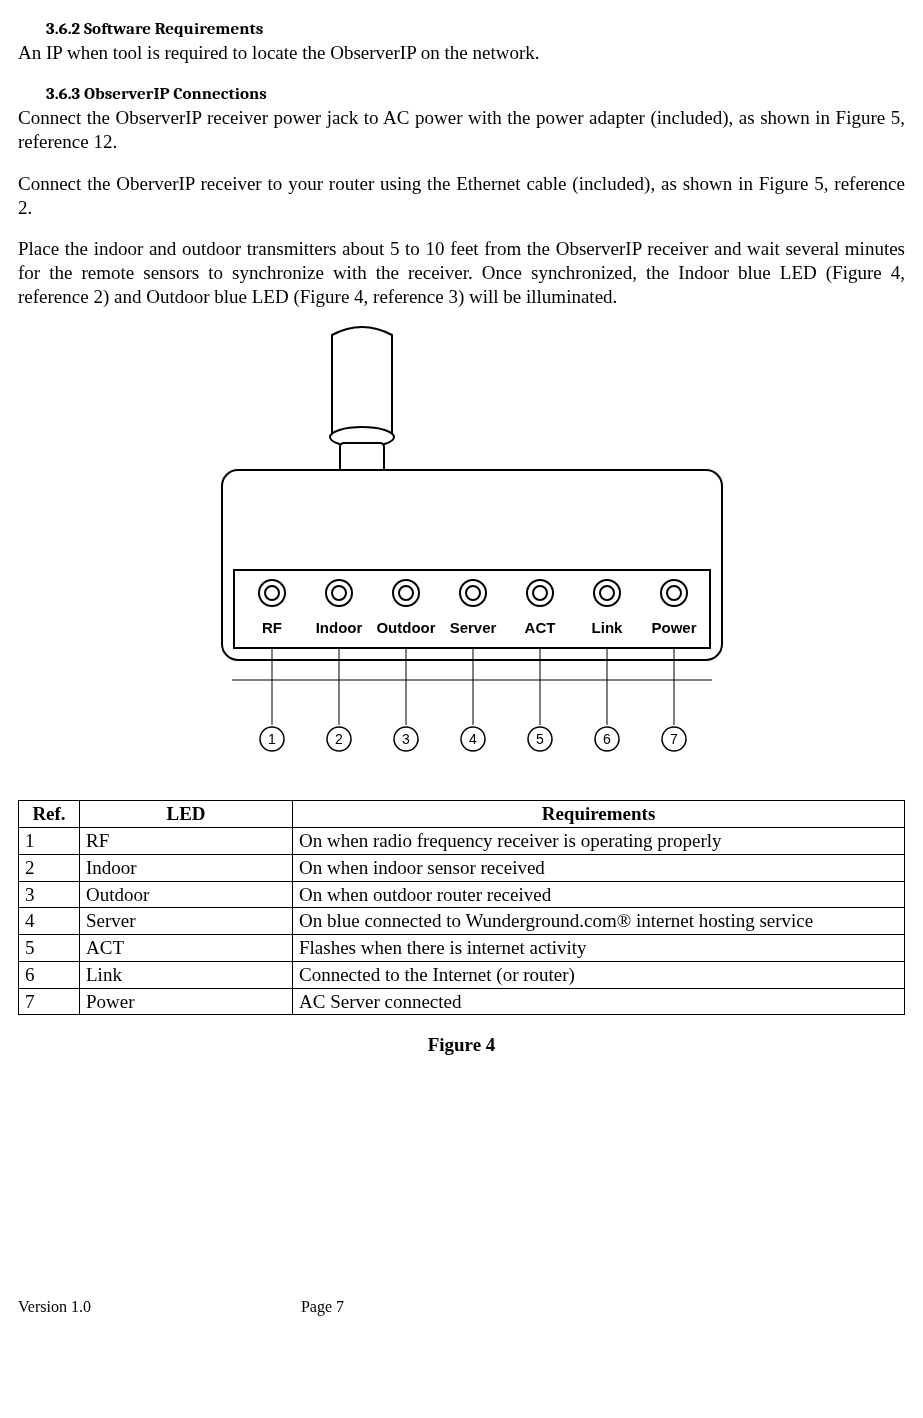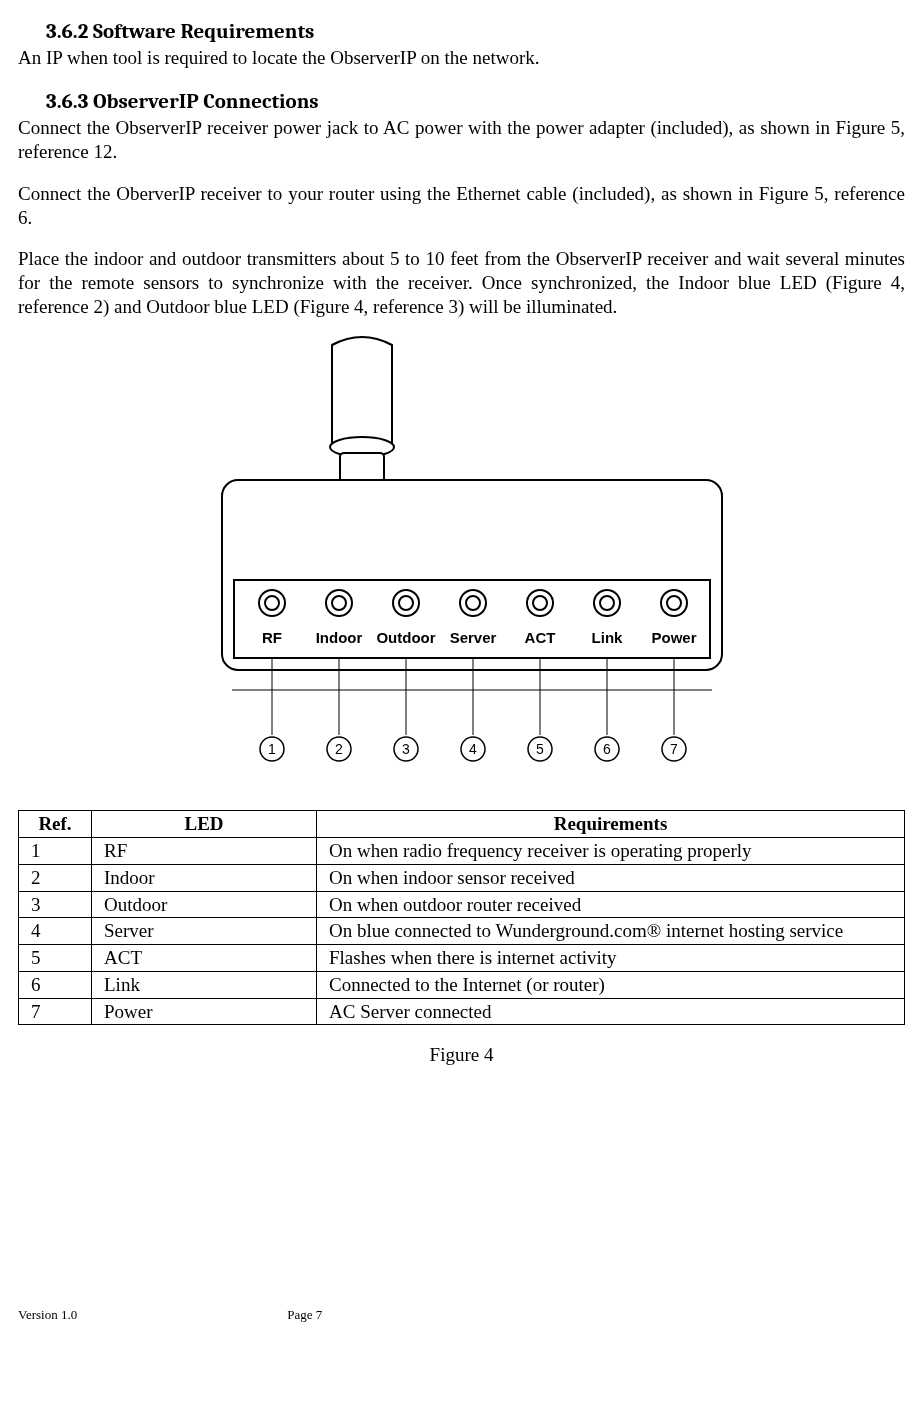--- a/index.html
+++ b/index.html
@@ -9,21 +9,21 @@
     margin: 0;
     padding: 18px 18px 18px 18px;
     width: 923px;
     box-sizing: border-box;
     background: #fff;
     line-height: 1.25;
   }
   h3 {
     font-family: Cambria, "Times New Roman", serif;
     font-weight: bold;
-    font-size: 21px;
+    font-size: 17px;
     margin: 0 0 2px 0;
     padding-left: 28px;
   }
   p {
     margin: 0 0 18px 0;
     text-align: justify;
   }
   p.tight { margin-bottom: 16px; }
   .figure-wrap {
     text-align: center;
@@ -34,51 +34,51 @@
     height: 460px;
   }
   table.led {
     border-collapse: collapse;
     width: 100%;
     margin: 6px 0 18px 0;
     font-size: 19px;
   }
   table.led th, table.led td {
     border: 1px solid #000;
-    padding: 1px 12px;
+    padding: 1px 6px;
     vertical-align: top;
     text-align: left;
   }
   table.led th {
     font-weight: bold;
     text-align: center;
   }
   table.led td.col-ref { width: 48px; }
   table.led td.col-led { width: 200px; }
   table.led td.col-desc-justify { text-align: justify; }
   .fig-caption {
     text-align: center;
-    font-weight: normal;
+    font-weight: bold;
     margin-bottom: 240px;
   }
   .footer {
-    font-size: 13px;
+    font-size: 16px;
     display: flex;
     gap: 210px;
   }
 </style>
 </head>
 <body>
 
 <h3>3.6.2  Software Requirements</h3>
 <p>An IP when tool is required to locate the ObserverIP on the network.</p>
 
 <h3>3.6.3  ObserverIP Connections</h3>
 <p>Connect the ObserverIP receiver power jack to AC power with the power adapter (included), as shown in Figure 5, reference 12.</p>
-<p>Connect the OberverIP receiver to your router using the Ethernet cable (included), as shown in Figure 5, reference 6.</p>
+<p>Connect the OberverIP receiver to your router using the Ethernet cable (included), as shown in Figure 5, reference 2.</p>
 <p class="tight">Place the indoor and outdoor transmitters about 5 to 10 feet from the ObserverIP receiver and wait several minutes for the remote sensors to synchronize with the receiver. Once synchronized, the Indoor blue LED (Figure 4, reference 2) and Outdoor blue LED (Figure 4, reference 3) will be illuminated.</p>
 
 <div class="figure-wrap">
   <svg class="device" viewBox="0 0 600 460" xmlns="http://www.w3.org/2000/svg">
 
     <g stroke="#000" stroke-width="2" fill="#fff">
       <path d="M170 10 Q200 -6 230 10 L230 110 Q200 126 170 110 Z"></path>
       <ellipse cx="200" cy="112" rx="32" ry="10"></ellipse>
       <rect x="178" y="118" width="44" height="30" rx="4"></rect>
     </g>

